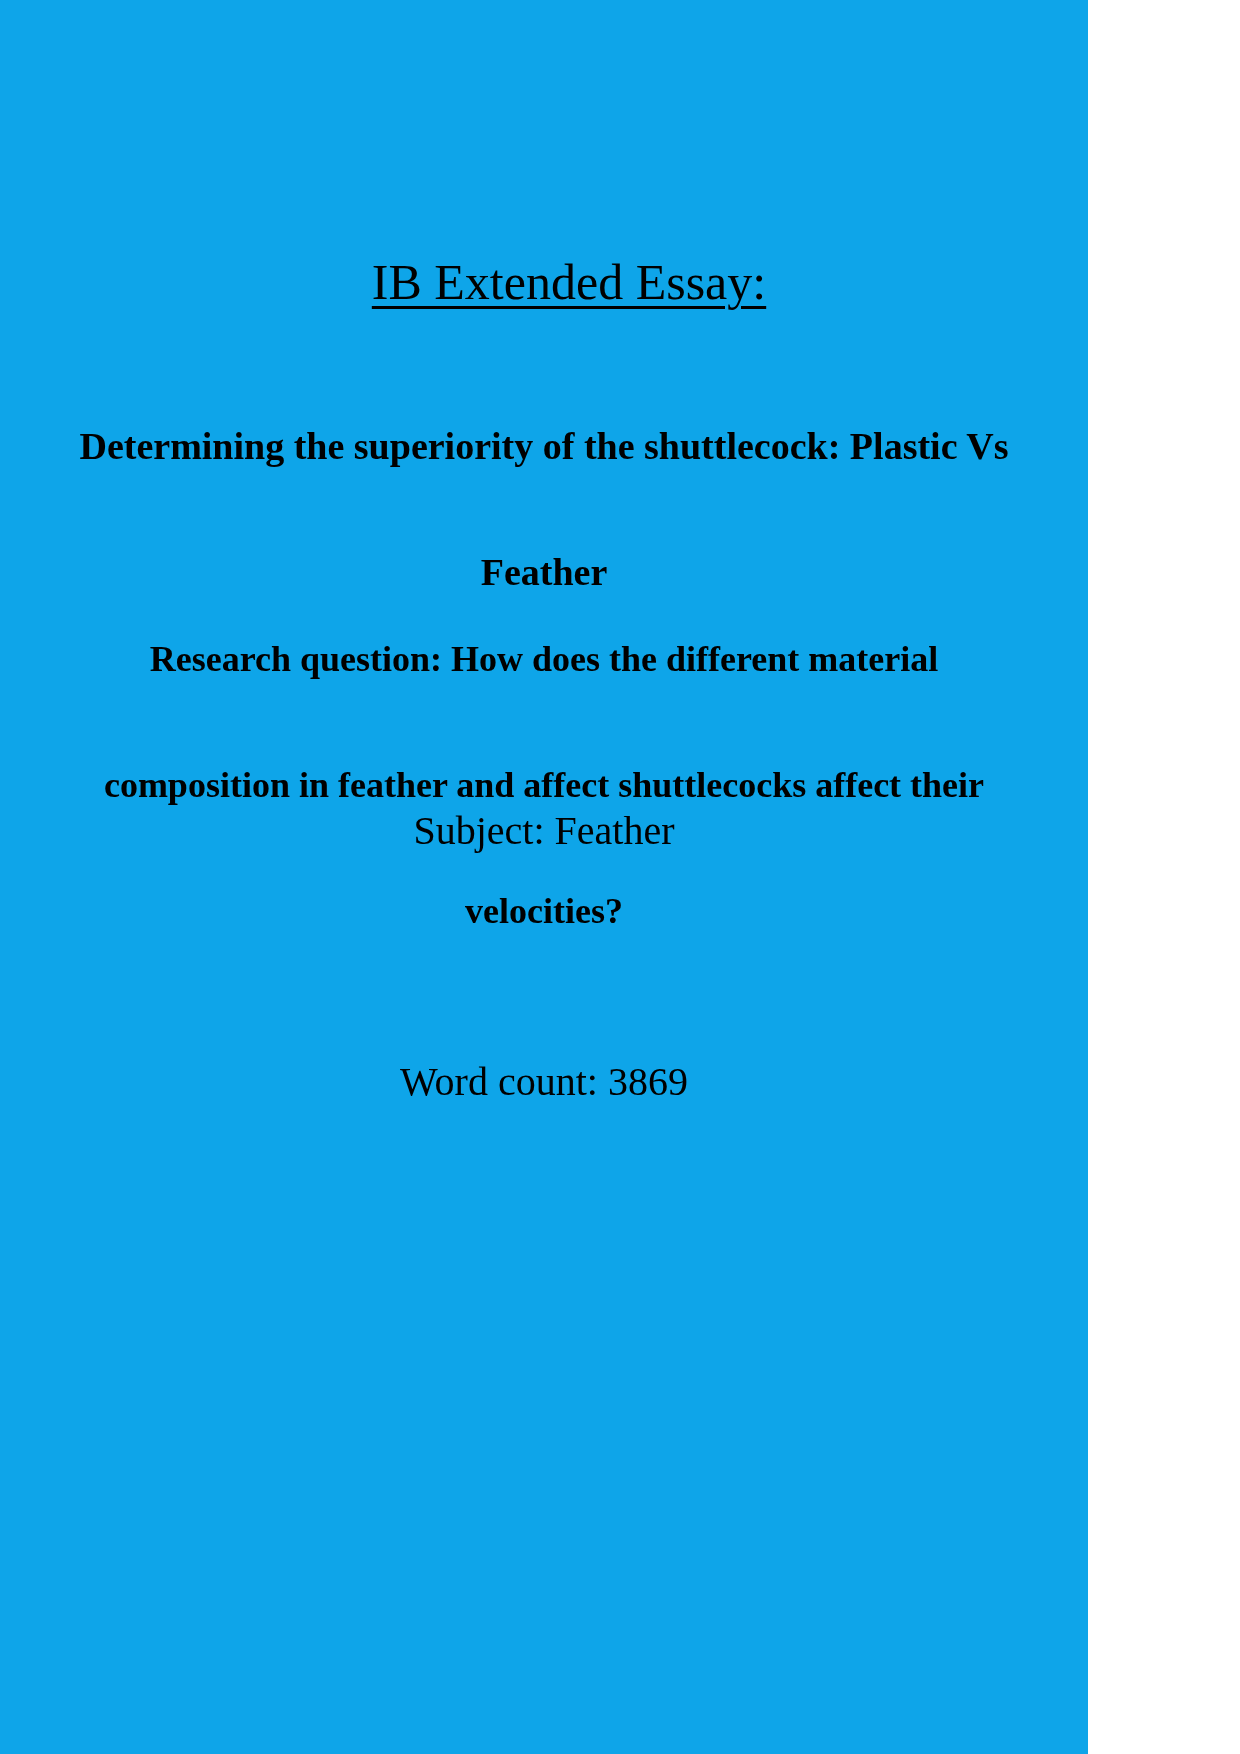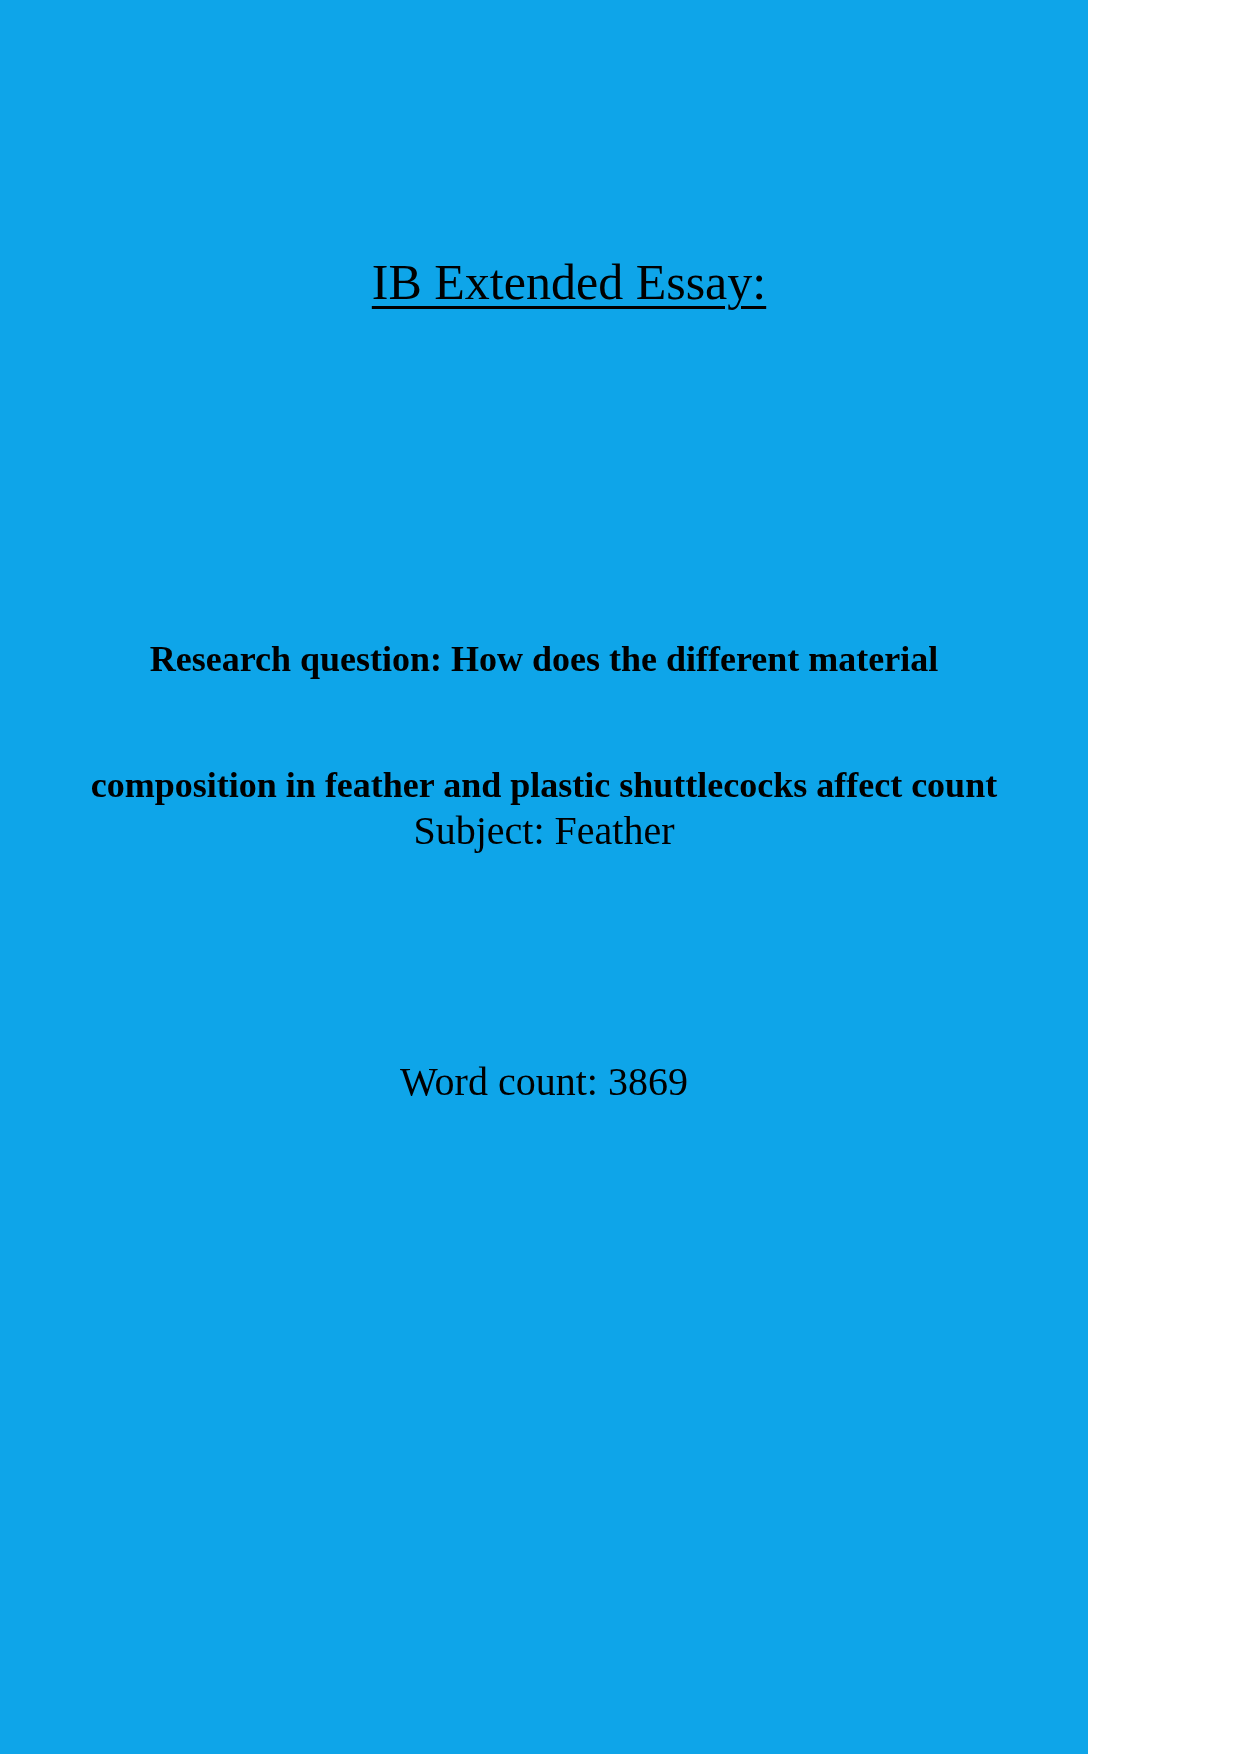--- a/index.html
+++ b/index.html
@@ -61,23 +61,28 @@
 </style>
 </head>
 <body>
 
 <div class="page">
 
   <div class="block essay-title">
     <span class="underlined">IB Extended Essay:</span>
   </div>
 
+  <div class="block essay-subtitle">
+    <div>Determining the superiority of the shuttlecock: Plastic Vs</div>
+    <div>Feather</div>
+  </div>
 
   <div class="block research-question">
     <div>Research question: How does the different material</div>
-    <div>composition in feather and plastic shuttlecocks affect count</div>
+    <div>composition in feather and affect shuttlecocks affect their</div>
+    <div>velocities?</div>
   </div>
 
   <div class="block subject-line">Subject: Feather</div>
 
   <div class="block word-count-line">Word count: 3869</div>
 
 </div>
 
 </body></html>

